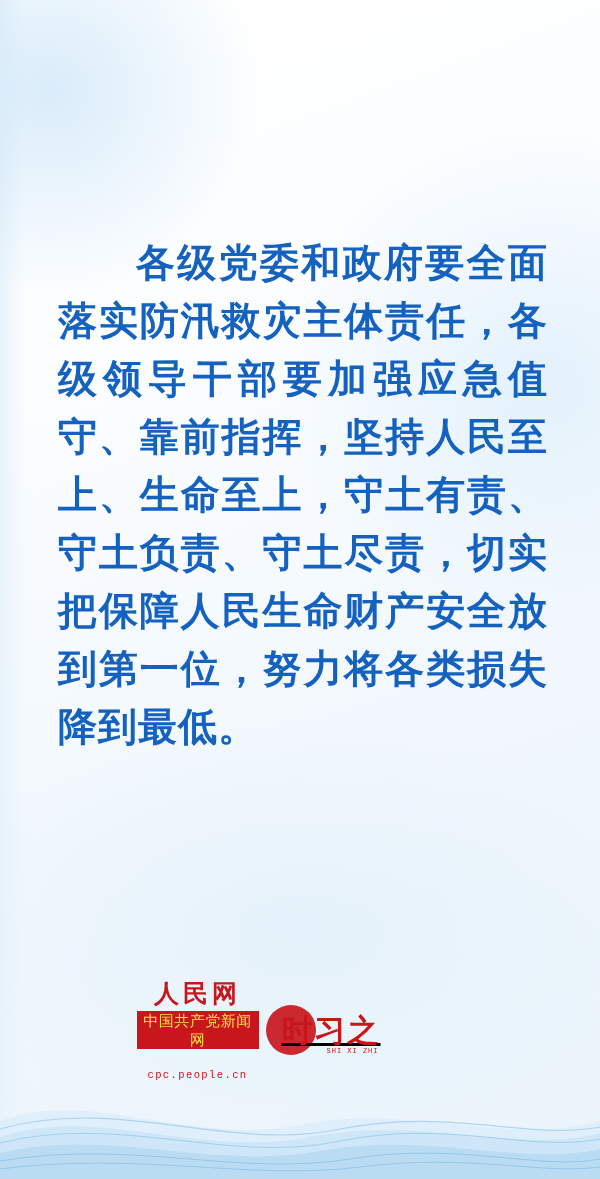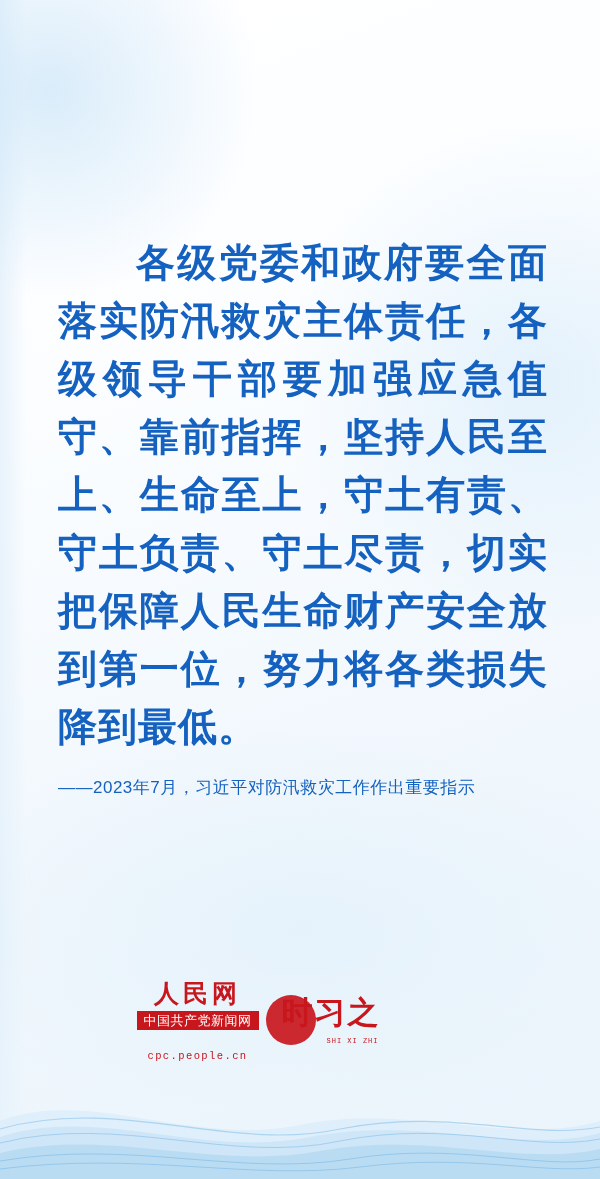--- a/index.html
+++ b/index.html
@@ -120,40 +120,41 @@
     font-weight: 700;
     color: #c8161d;
     letter-spacing: 4px;
     line-height: 28px;
     font-family: "Liberation Serif", serif;
   }
   .pd-logo-bar {
     margin-top: 3px;
     width: 122px;
     background: #c8161d;
-    color: #ffffff;
-    font-size: 13px;
+    color: #fde047;
+    font-size: 15px;
     line-height: 19px;
     text-align: center;
     letter-spacing: 0.5px;
   }
   .pd-logo-url {
     margin-top: 20px;
     font-size: 10.5px;
     color: #c8161d;
     letter-spacing: 1.4px;
     font-family: "Liberation Mono", monospace;
   }
 
   
   .sxz-logo {
     position: relative;
     display: flex;
-    align-items: flex-start;
+    align-items: center;
     height: 56px;
+    text-decoration: underline;
   }
   .sxz-circle {
     position: absolute;
     left: -12px;
     top: 2px;
     width: 50px;
     height: 50px;
     border-radius: 50%;
     background: #c8161d;
     opacity: 0.92;
@@ -195,21 +196,20 @@
 
   <div class="edge-band"></div>
   <div class="glow-left"></div>
   <div class="glow-right"></div>
   <div class="glow-bottom"></div>
 
   <div class="quote-block">
     <div class="quote-text">各级党委和政府要全面落实防汛救灾主体责任，各级领导干部要加强应急值守、靠前指挥，坚持人民至上、生命至上，守土有责、守土负责、守土尽责，切实把保障人民生命财产安全放到第一位，努力将各类损失降到最低。</div>
   </div>
 
-  <div class="attribution">——2023年7月，习近平对防汛救灾工作作出重要指示</div>
 
   <div class="logos">
 
     <div class="pd-logo">
       <div class="pd-logo-top">人民网</div>
       <div class="pd-logo-bar">中国共产党新闻网</div>
       <div class="pd-logo-url">cpc.people.cn</div>
     </div>
 
     <div class="sxz-logo">

